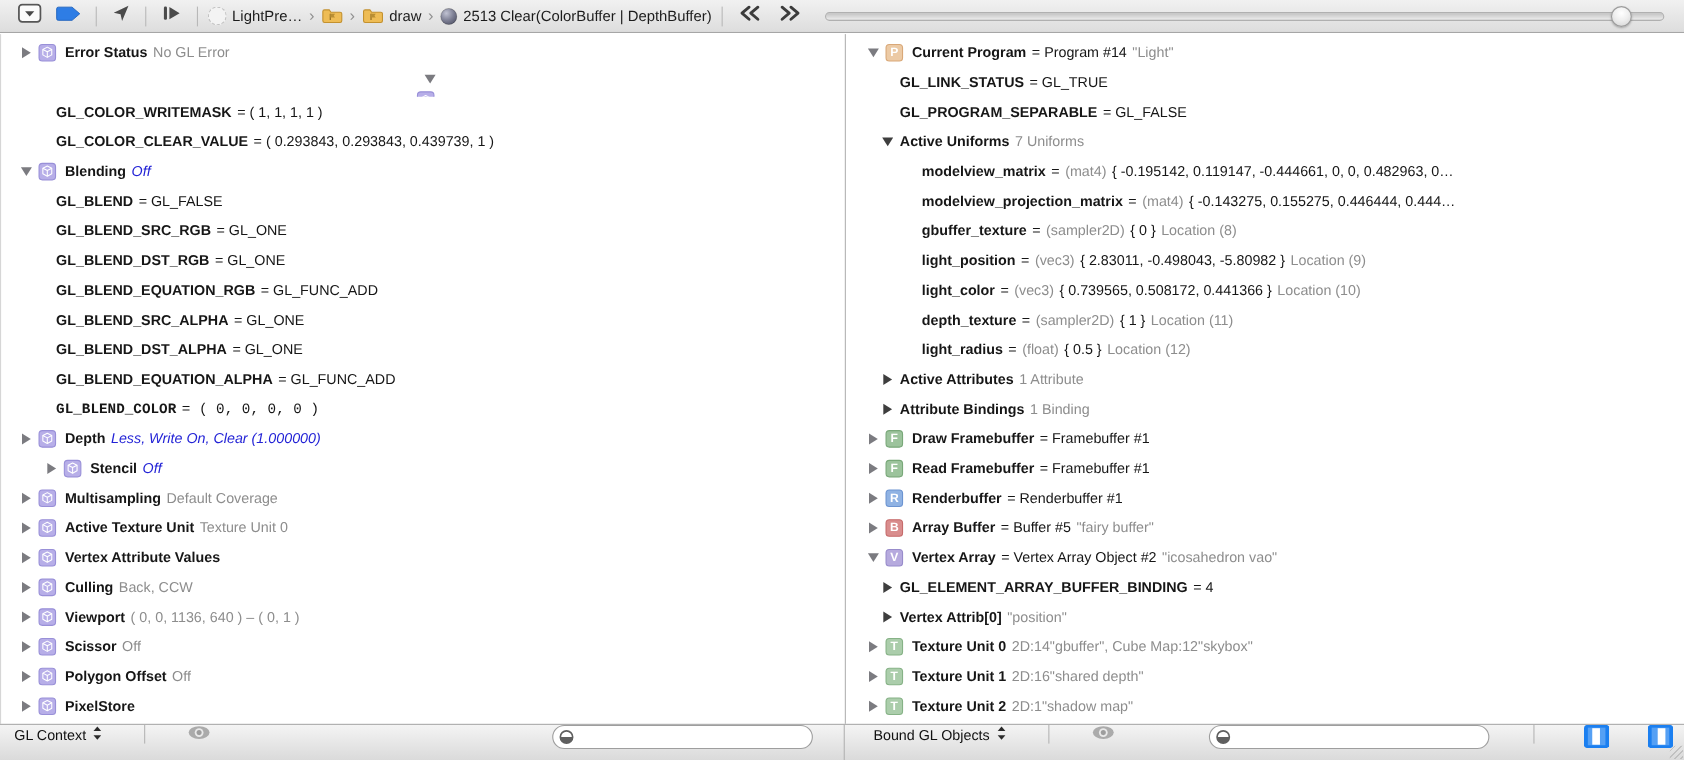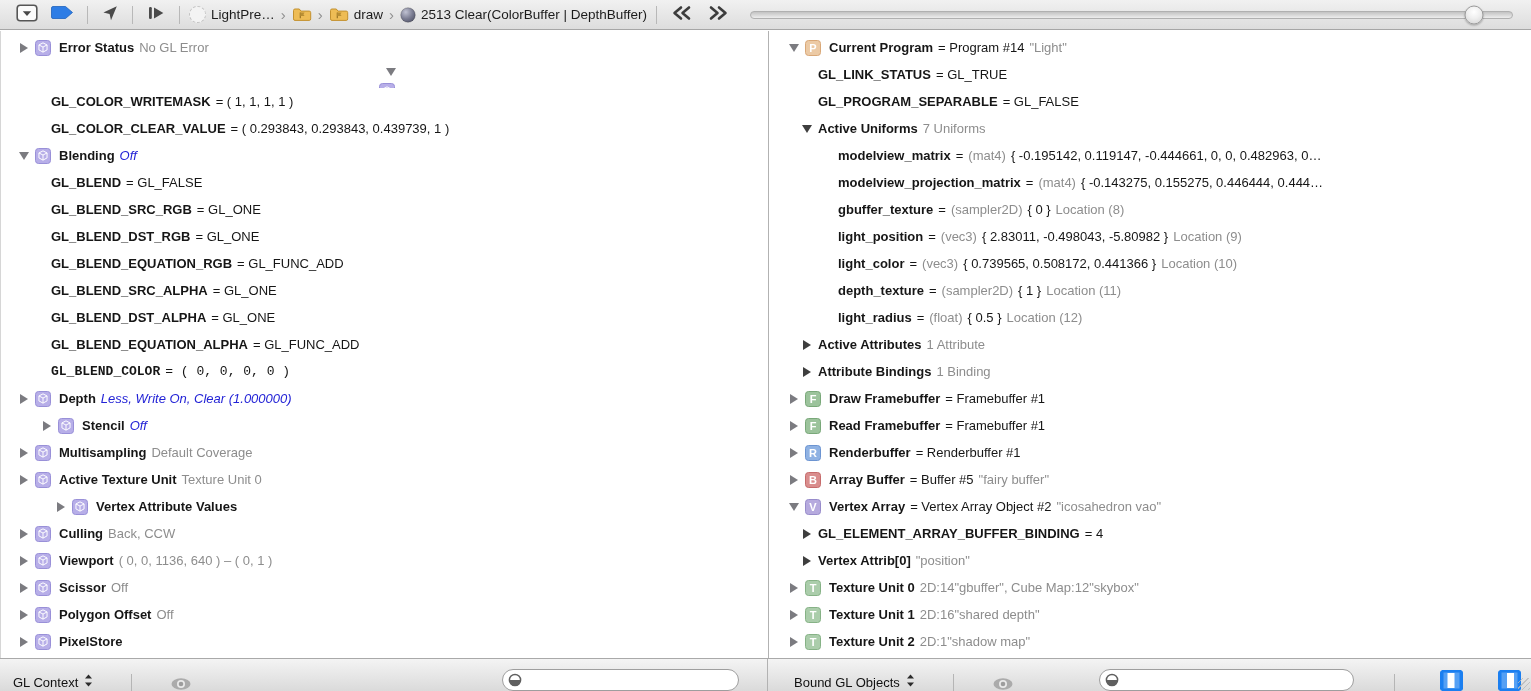--- a/index.html
+++ b/index.html
@@ -47,21 +47,21 @@
     display:flex; align-items:center; justify-content:center; }
   .licon svg { display:block; }
   .seg { margin-right:5px; color:#161616; }
   .seg-b { font-weight:700; }
   .seg-g { color:#8d8d8d; }
   .seg-i { font-style:italic; }
 
   
   .footer { position:absolute; bottom:0; left:0; right:0; height:33px;
     background:linear-gradient(#f4f4f4,#dadada); border-top:1px solid #a9a9a9; display:flex; }
-  .fsec { display:flex; align-items:flex-end;gap:28px; }
+  .fsec { display:flex; align-items:flex-start;gap:28px; }
   .fsec.left { width:768px; flex:0 0 768px; border-right:1px solid #b2b2b2; padding-left:13px; }
   .fsec.right { flex:1; padding-left:26px; padding-right:10px; }
   .fsel { display:flex; align-items:center; gap:6px; font-size:13px; color:#111; cursor:default; }
   .fsep { width:1px; height:17px; background:#b5b5b5; margin:0 10px; }
   .spacer { flex:1; }
   .searchfield { height:22px; border:1px solid #9e9e9e; border-radius:11px; background:#fff;
     display:flex; align-items:center; padding:0 8px 0 4px; }
   .searchfield input { border:none; outline:none; background:transparent; flex:1; font-size:12px; font-family:inherit; }
   .sf-left { width:237px; margin-right:28px; }
   .sf-right { width:255px; }
@@ -300,21 +300,21 @@
           <svg width="12" height="13" viewBox="0 0 16 16">
             <g stroke="#fff" stroke-width="1.3" fill="none" stroke-linejoin="round">
               <path d="M8 1.8 L13.4 4.6 L13.4 11.2 L8 14.2 L2.6 11.2 L2.6 4.6 Z"></path>
               <path d="M2.6 4.6 L8 7.4 L13.4 4.6 M8 7.4 L8 14.2"></path>
             </g>
           </svg>
         </span>
         <span class="seg seg-b">Active Texture Unit</span>
         <span class="seg seg-g">Texture Unit 0</span>
       </div>
-      <div class="row" style="padding-left: 12px; margin-left: 37px;">
+      <div class="row" style="padding-left: 12px;">
         <span class="tri tri-r"></span>
         <span class="licon" style="background: rgb(183, 174, 232); border-color: rgb(153, 144, 216);">
           <svg width="12" height="13" viewBox="0 0 16 16">
             <g stroke="#fff" stroke-width="1.3" fill="none" stroke-linejoin="round">
               <path d="M8 1.8 L13.4 4.6 L13.4 11.2 L8 14.2 L2.6 11.2 L2.6 4.6 Z"></path>
               <path d="M2.6 4.6 L8 7.4 L13.4 4.6 M8 7.4 L8 14.2"></path>
             </g>
           </svg>
         </span>
         <span class="seg seg-b">Vertex Attribute Values</span>

